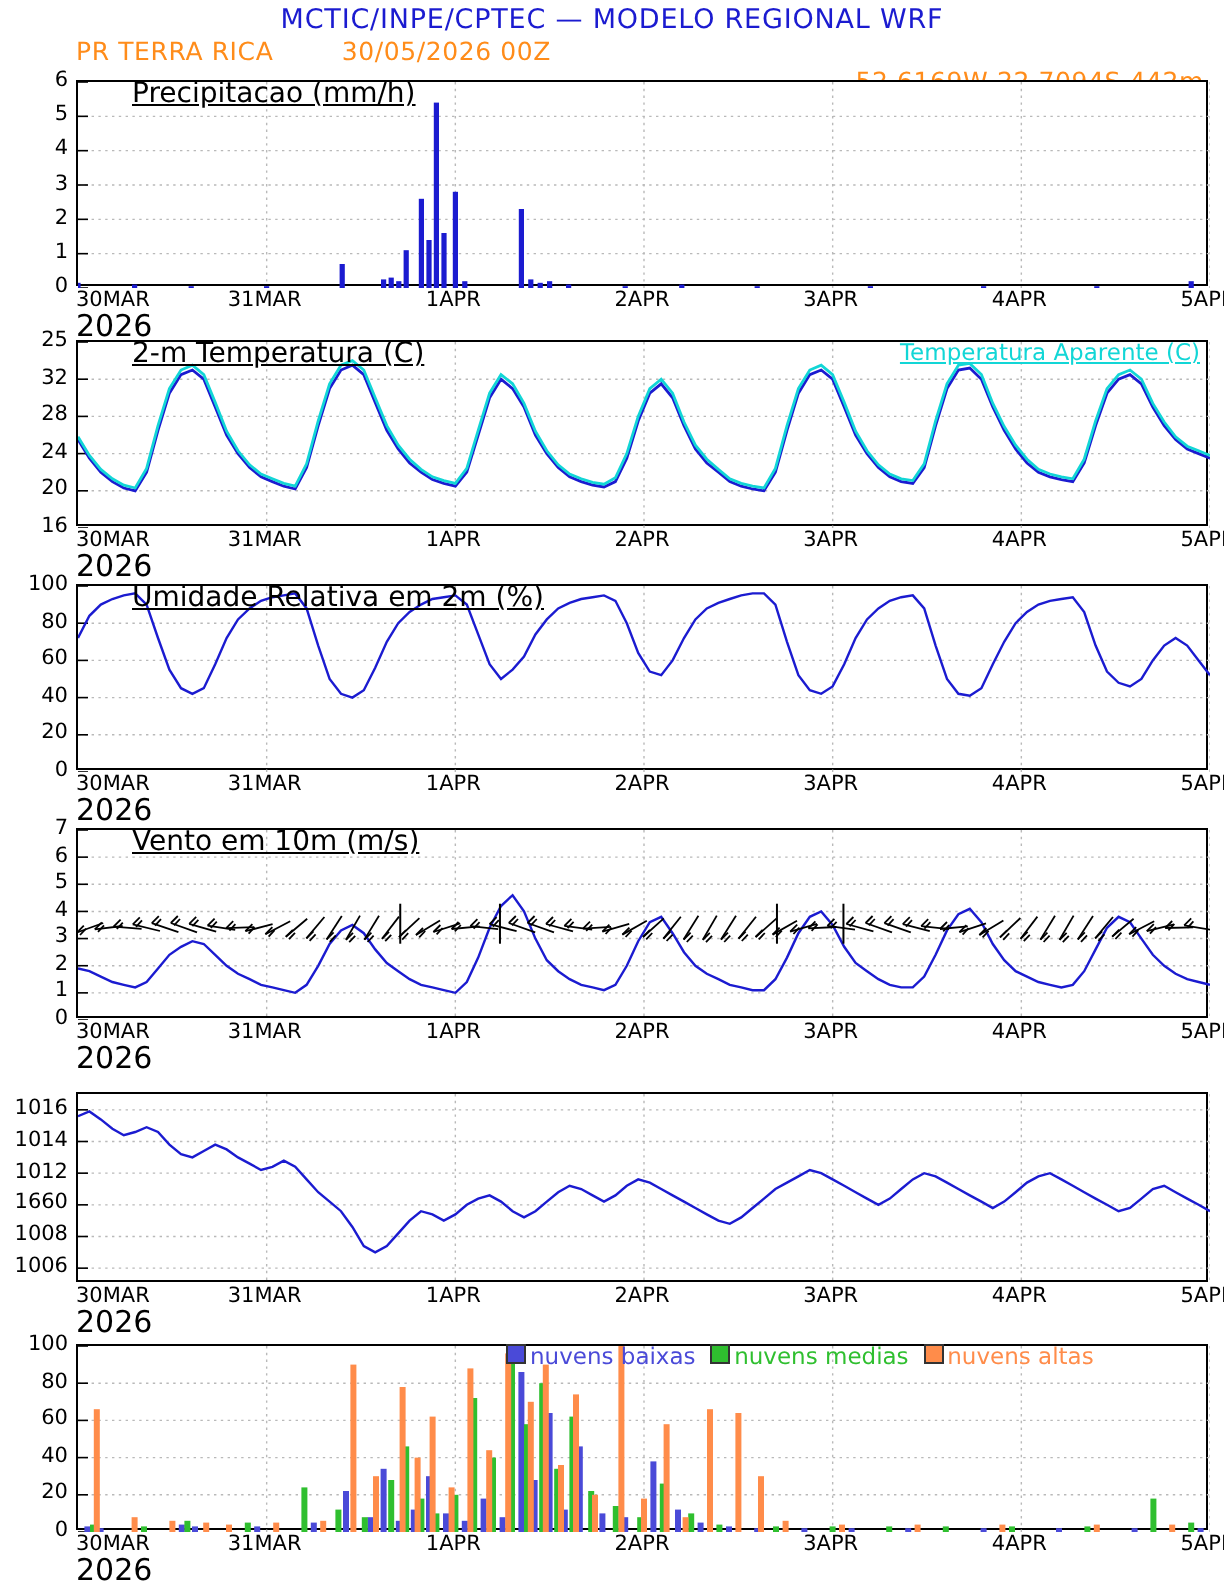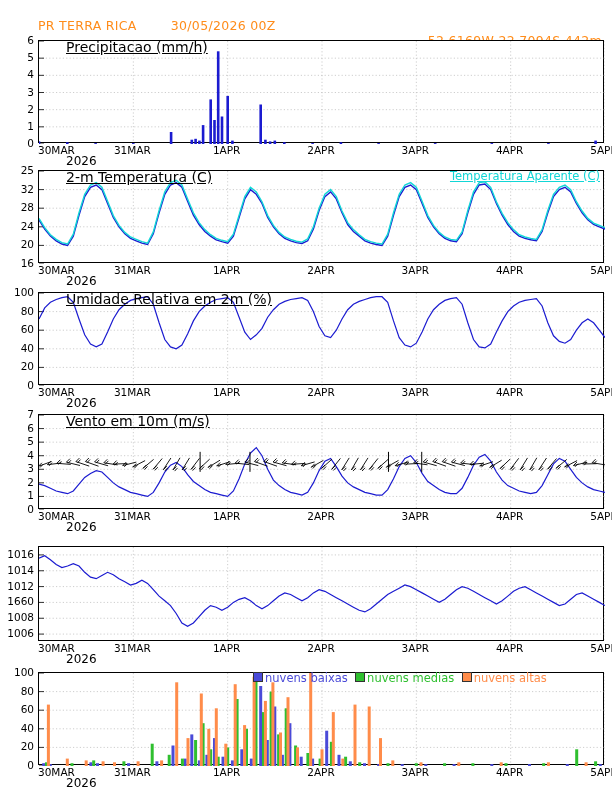--- a/index.html
+++ b/index.html
@@ -29,32 +29,33 @@
   }
   .ylab{
     position:absolute;right:0;color:#000;font-size:10.5px;text-align:right;
     transform:translateY(-50%);white-space:nowrap;
   }
   .xlab{
     position:absolute;color:#000;font-size:10.5px;white-space:nowrap;
     transform:translateX(-50%);
   }
   .xlab.left{transform:none;}
-  .yearlab{position:absolute;color:#000;font-size:12px;margin-left:28px;}
+  .yearlab{position:absolute;color:#000;font-size:15px;}
   .legend{
     position:absolute;font-size:11.5px;white-space:nowrap;
   }
   .legend .sw{display:inline-block;width:8px;height:8px;border:1px solid #333;margin-right:2px;vertical-align:0px;}
   svg{display:block;}
 </style>
 </head>
 <body>
 
 <div id="root">
 
+  <div class="hdr-title">MCTIC/INPE/CPTEC  —  MODELO REGIONAL WRF</div>
   <div class="hdr-station">PR TERRA RICA        30/05/2026 00Z</div>
   <div class="hdr-coord">52.6169W 22.7094S 442m</div>
 
   <div id="panels">
       <div class="panel" style="top: 40px; width: 566px; height: 125px;">
         <div class="plot" style="width: 566px; height: 103px;">
           <svg width="566" height="103" viewBox="0 0 566 103">
             <line x1="0" x2="566" y1="85.83333333333334" y2="85.83333333333334" stroke="#b9b9b9" stroke-width="0.7" stroke-dasharray="1.2 2.2"></line>
             <line x1="0" x2="566" y1="68.66666666666667" y2="68.66666666666667" stroke="#b9b9b9" stroke-width="0.7" stroke-dasharray="1.2 2.2"></line>
             <line x1="0" x2="566" y1="51.5" y2="51.5" stroke="#b9b9b9" stroke-width="0.7" stroke-dasharray="1.2 2.2"></line>

